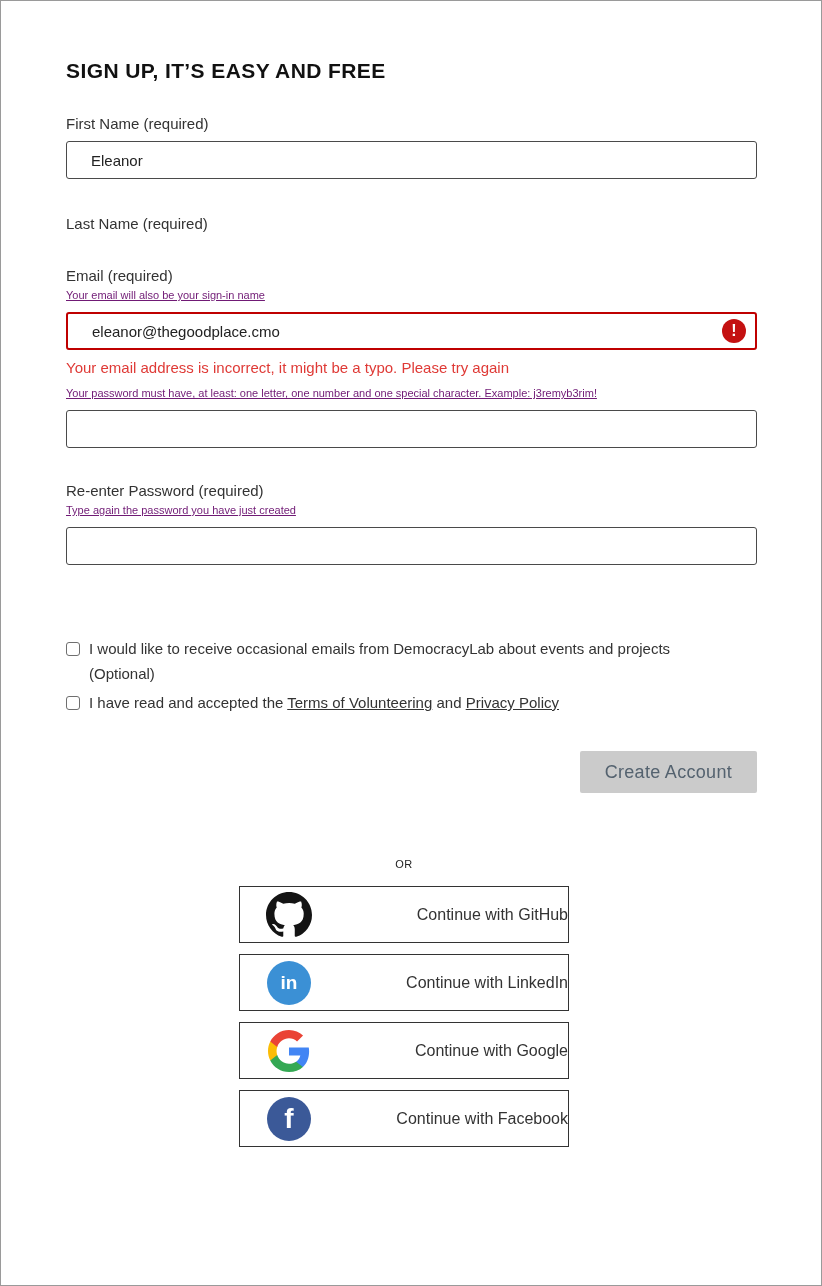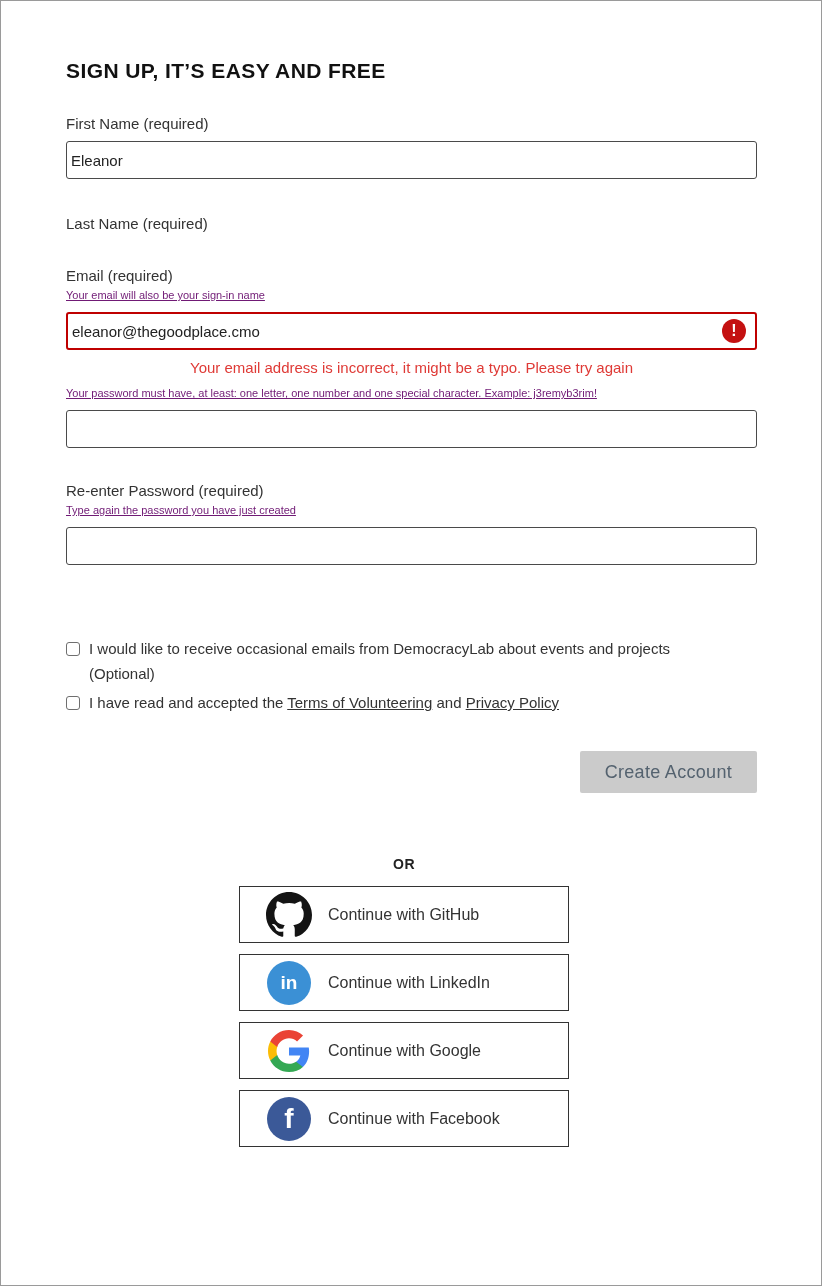--- a/index.html
+++ b/index.html
@@ -7,45 +7,45 @@
   .page{box-sizing:border-box;width:822px;height:1286px;border:1px solid #9a9a9a;background:#fff;overflow:hidden;}
   .content{padding:60px 64px 0 65px;}
 
   .title{font-size:21px;font-weight:700;color:#111;letter-spacing:.4px;line-height:19px;margin:0 0 34px 0;}
 
   .group{margin:0;}
   .field-label{display:block;font-size:15px;color:#333;line-height:19px;}
   .hint{font-size:11px;color:#701a75;line-height:21px;text-decoration:underline;}
   .pwd-hint{max-width:640px;}
   input.text{box-sizing:border-box;display:block;width:100%;height:38px;border:1px solid #4a4a4a;border-radius:3px;
-    padding:0 4px;font-size:15px;color:#222;font-family:inherit;background:#fff;outline:none;}
+    padding:0 24px;font-size:15px;color:#222;font-family:inherit;background:#fff;outline:none;}
   .mt8{margin-top:8px;}.mt6{margin-top:6px;}
   .g1{margin-bottom:35px;}.g2{margin-bottom:33px;}.g3{margin-bottom:6px;}.g4{margin-bottom:33px;}.g5{margin-bottom:71px;margin-top:20px;}
 
   .email-wrap{position:relative;margin-top:6px;}
   input.error-input{border:2px solid #bf0000;}
   .error-badge{position:absolute;right:11px;top:50%;transform:translateY(-50%);width:24px;height:24px;border-radius:50%;
     background:#c41111;color:#fff;font-weight:700;font-size:16px;line-height:1;display:flex;align-items:center;justify-content:center;}
-  .error-text{color:#df3a36;font-size:15px;line-height:19px;margin-top:8px;text-align:center;}
+  .error-text{color:#df3a36;font-size:15px;line-height:19px;margin-top:8px;}
 
   .check-row{display:flex;align-items:flex-start;font-size:15px;line-height:25px;color:#333;}
   .check-row + .check-row{margin-top:4px;}
   .checkbox{flex:0 0 auto;box-sizing:border-box;width:14px;height:14px;border:1px solid #6f6f6f;border-radius:3px;
     background:#fff;margin:6px 9px 0 0;cursor:pointer;}
   .check-text{max-width:620px;}
   .inline-link{color:#333;text-decoration:underline;cursor:pointer;}
 
   .btn-row{display:flex;justify-content:flex-end;margin-top:36px;}
   .create-btn{background:#cbcbcb;color:#54626f;font-size:18px;border:none;border-radius:2px;height:42px;
     padding:0 25px;font-family:inherit;letter-spacing:.3px;}
 
   .social-col{width:330px;margin:60px 0 0 173px;padding-bottom:60px;}
-  .or{ text-align:center;font-size:14px;font-weight:700;color:#222;letter-spacing:.6px;line-height:22px;margin-bottom:8px;}
+  .or{ text-align:center;font-size:11px;font-weight:400;color:#222;letter-spacing:.6px;line-height:22px;margin-bottom:8px;}
   .social-btn{box-sizing:border-box;display:flex;align-items:center;width:330px;height:57px;background:#fff;
-    border:1px solid #333;margin-top:11px;padding:0 0 0 26px;font-size:16px;color:#333;font-family:inherit;cursor:pointer;text-align:left;}
+    border:1px solid #333;margin-top:11px;padding:0 0 0 26px;font-size:16px;color:#333;font-family:inherit;cursor:pointer;text-align:left;justify-content:space-between;}
   .social-icon{flex:0 0 auto;width:46px;height:46px;margin-right:16px;display:flex;align-items:center;justify-content:center;}
   .icon-circle{width:44px;height:44px;border-radius:50%;color:#fff;display:flex;align-items:center;justify-content:center;font-weight:700;}
   .li-circle{background:#3b90d5;font-size:19px;}
   .fb-circle{background:#3b5998;font-size:28px;}
 </style>
 </head>
 <body>
 
 <div class="page">
   <div class="content">

